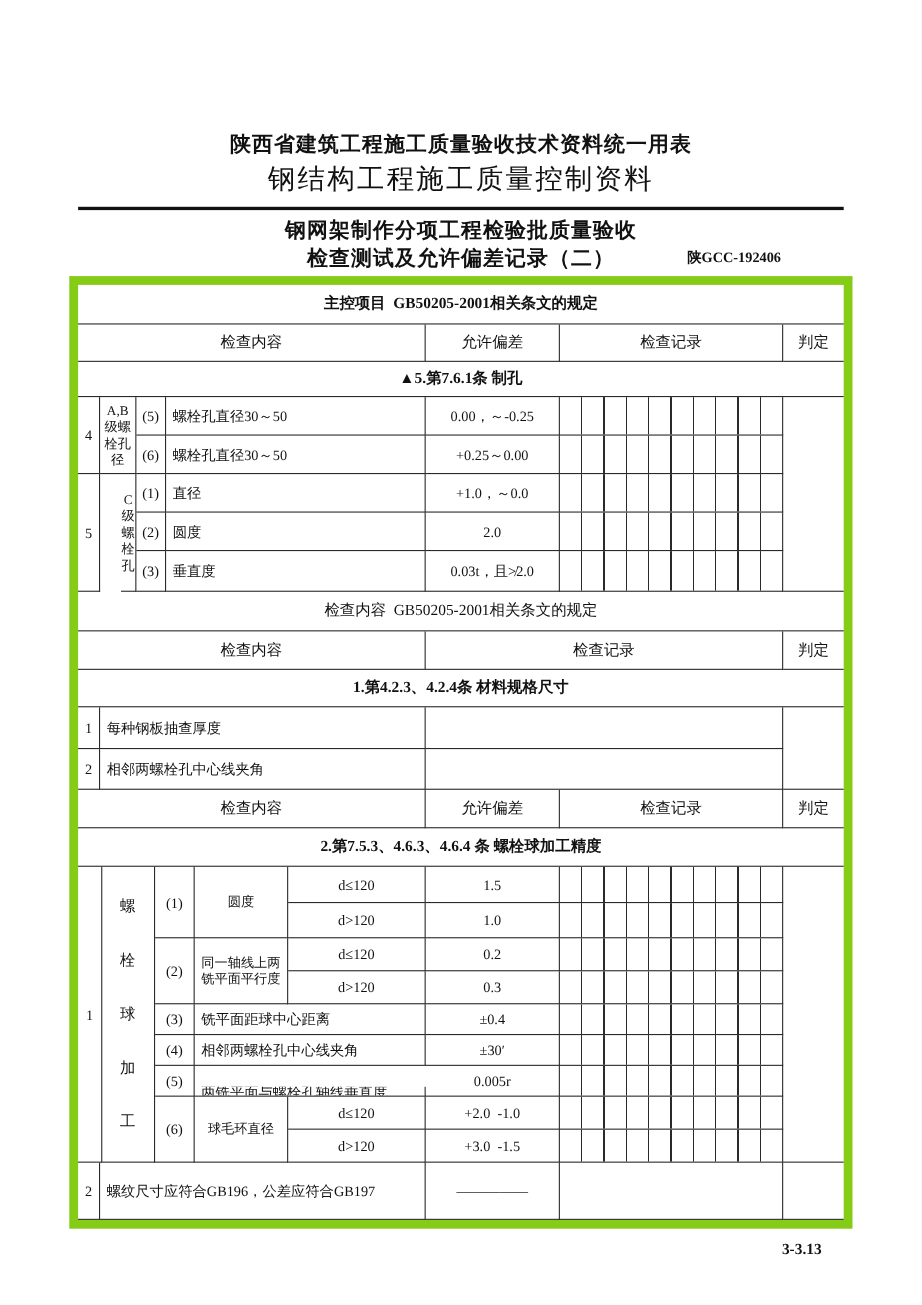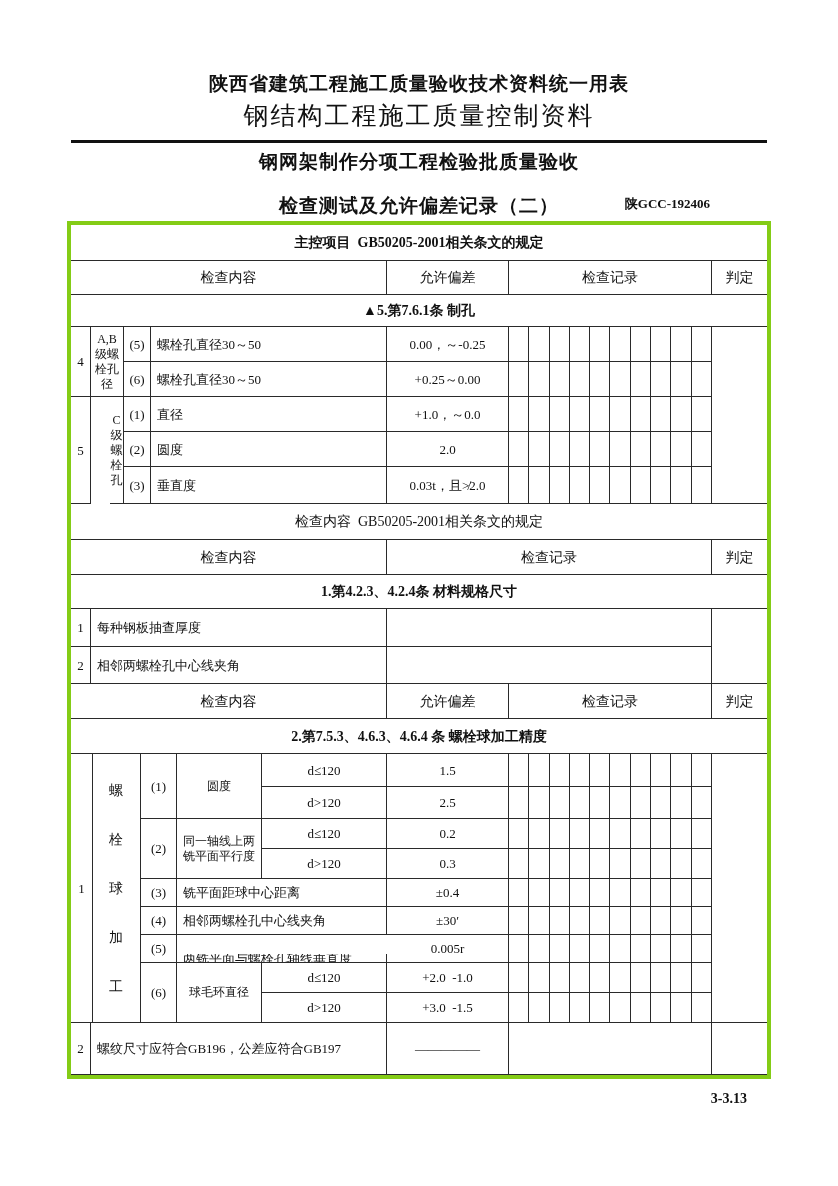--- a/index.html
+++ b/index.html
@@ -1,25 +1,25 @@
 <!DOCTYPE html>
 <html><head>
 <meta charset="utf-8">
 <style>
   html,body{margin:0;padding:0;background:#e8e8e8;}
   .sheet{position:relative;width:838px;height:1186px;background:#ffffff;margin:0 auto;
          font-family:"Liberation Serif","DejaVu Serif",serif;color:#111;overflow:hidden;}
-  .titles{padding-top:72px;text-align:center;position:relative;}
+  .titles{padding-top:120px;text-align:center;position:relative;}
   .t1{font-size:19px;font-weight:bold;letter-spacing:1px;line-height:24px;}
   .t2{font-size:25px;font-weight:normal;letter-spacing:2px;line-height:30px;margin-top:5px;}
   .rule{width:696px;margin:9px auto 7px auto;border-top:3px solid #111;height:0;}
   .t3{font-size:19px;font-weight:bold;letter-spacing:1px;line-height:24px;}
-  .t4{font-size:19px;font-weight:bold;letter-spacing:1px;line-height:24px;margin-top:20px;text-align:center;}
+  .t4{font-size:19px;font-weight:bold;letter-spacing:1px;line-height:24px;margin-top:2px;text-align:center;}
   .code{position:absolute;right:128px;bottom:2px;font-size:13px;font-weight:bold;letter-spacing:0;}
-  .qtable{width:696px;margin:3px auto 0 auto;border:4px solid #84cc16;box-sizing:content-box;}
+  .qtable{width:696px;margin:3px auto 0 auto;border:8px solid #84cc16;box-sizing:content-box;}
   .g{display:grid;}
   .c{border-right:1px solid #2a2a2a;border-bottom:1px solid #2a2a2a;box-sizing:border-box;
      display:flex;align-items:center;justify-content:center;font-size:13px;white-space:pre;
      overflow:hidden;line-height:15px;}
   .nr{border-right:none;}
   .b{font-weight:bold;}
   .l{justify-content:flex-start;padding-left:6px;text-align:left;}
   .wrap{white-space:normal;word-break:break-all;text-align:center;padding:0 4px;font-size:12px;}
   .vcell{white-space:normal;word-break:break-all;text-align:left;padding:0 16px;
          font-size:14px;line-height:49px;}
@@ -133,21 +133,21 @@
       <div class="c vcell" style="grid-row:1/span 9;">螺栓球加工</div>
 
       <div class="c" style="grid-row:1/span 2;">(1)</div>
       <div class="c wrap" style="grid-row:1/span 2;">圆度</div>
       <div class="c">d≤120</div>
       <div class="c">1.5</div>
       <div class="c rec"></div>
       <div class="c nr" style="grid-row:1/span 9;grid-column:8;"></div>
 
       <div class="c" style="grid-column:5;">d&gt;120</div>
-      <div class="c">2.5</div>
+      <div class="c">1.0</div>
       <div class="c rec"></div>
 
       <div class="c" style="grid-row:3/span 2;grid-column:3;">(2)</div>
       <div class="c wrap" style="grid-row:3/span 2;grid-column:4;">同一轴线上两铣平面平行度</div>
       <div class="c">d≤120</div>
       <div class="c">0.2</div>
       <div class="c rec"></div>
       <div class="c" style="grid-column:5;">d&gt;120</div>
       <div class="c">0.3</div>
       <div class="c rec"></div>

